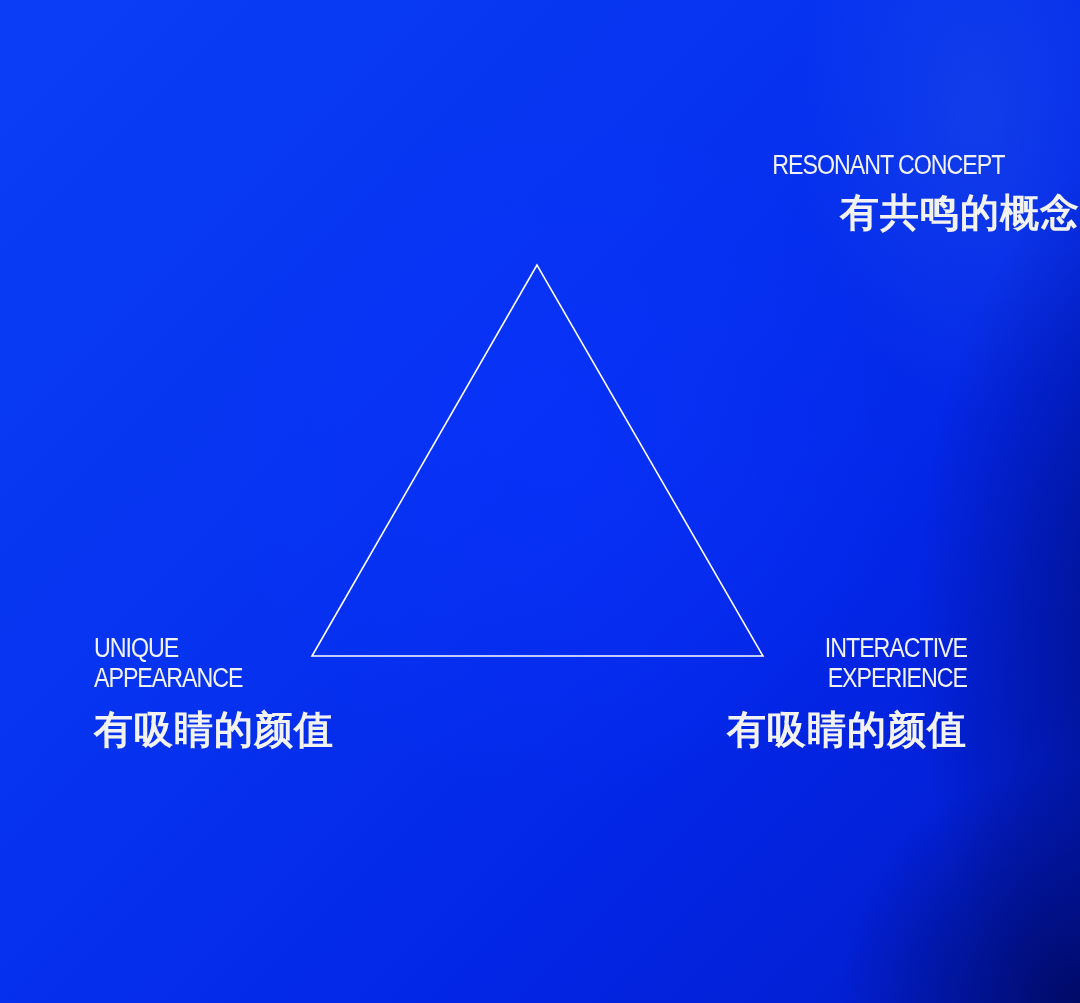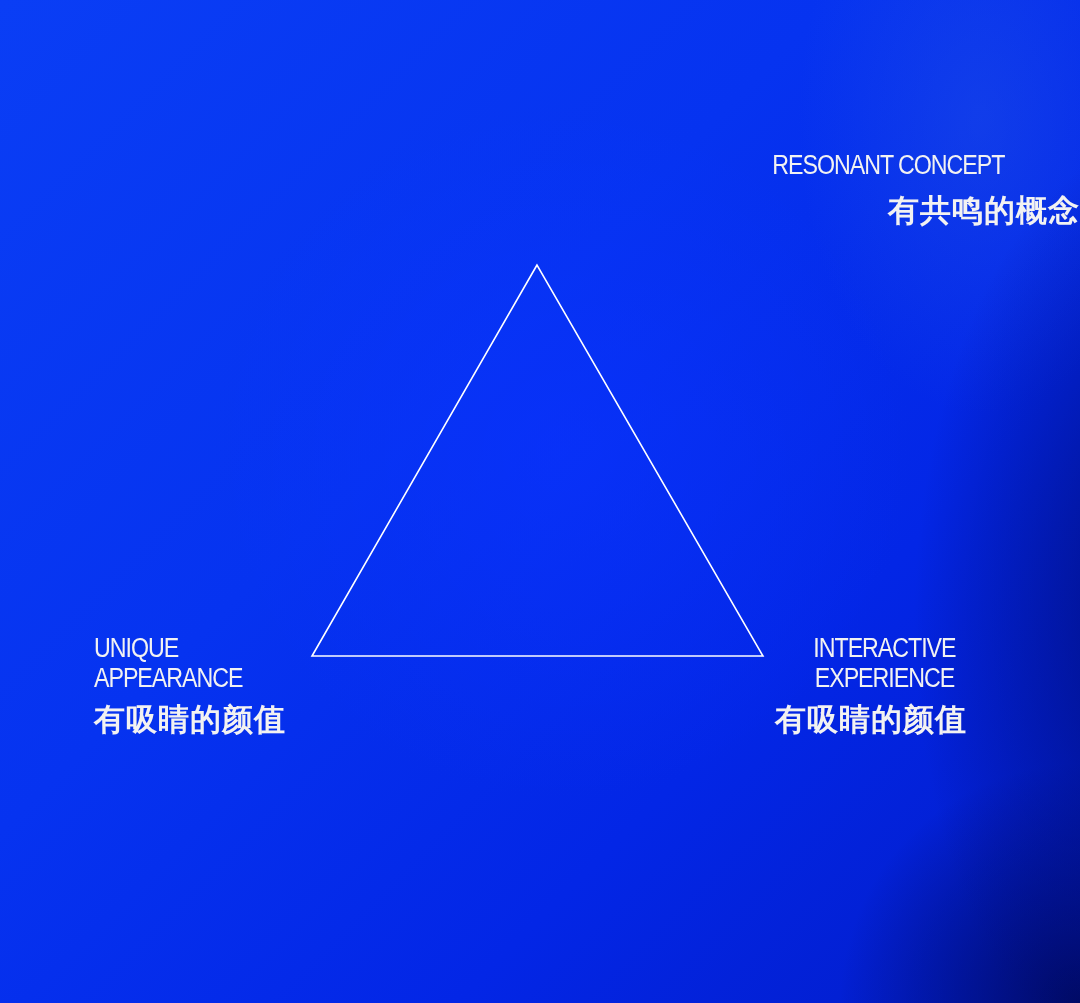--- a/index.html
+++ b/index.html
@@ -19,31 +19,31 @@
       linear-gradient(135deg, #0a3ef5 0%, #0633f0 40%, #0326e6 70%, #021cc8 100%);
   }
   .triangle { position: absolute; left: 0; top: 0; }
   .label { position: absolute; }
   .en {
     font-family: "Liberation Sans", sans-serif;
     font-size: 27px; line-height: 30px; letter-spacing: -1.2px;
     transform: scaleX(0.86); font-weight: 400;
   }
   .zh {
-    font-family: Liberation Mono, monospace;
-    font-size: 31px; font-weight: 700; line-height: 46px; letter-spacing: 1px;
+    font-family: Liberation Sans, sans-serif;
+    font-size: 39px; font-weight: 700; line-height: 46px; letter-spacing: 1px;
   }
   #top { left: 0; width: 1080px; top: 150px; text-align: right; }
   #top .en { transform-origin: center; }
   #left { left: 94px; top: 633px; }
   #left .en { transform-origin: left; }
-  #right { right: 113px; top: 633px; text-align: center; }
+  #right { right: 113px; top: 633px; text-align: right; }
   #right .en { transform-origin: right; }
   #top .zh { margin-top: 10px; }
-  #left .zh, #right .zh { margin-top: 6px; }
+  #left .zh, #right .zh { margin-top: 14px; }
 </style>
 </head>
 <body>
 
 <div class="bg"></div>
 
 <svg class="triangle" width="1080" height="1003">
   <polygon points="537,265 312,656 763,656" fill="none" stroke="#ffffff" stroke-width="1.6"></polygon>
 </svg>
 

